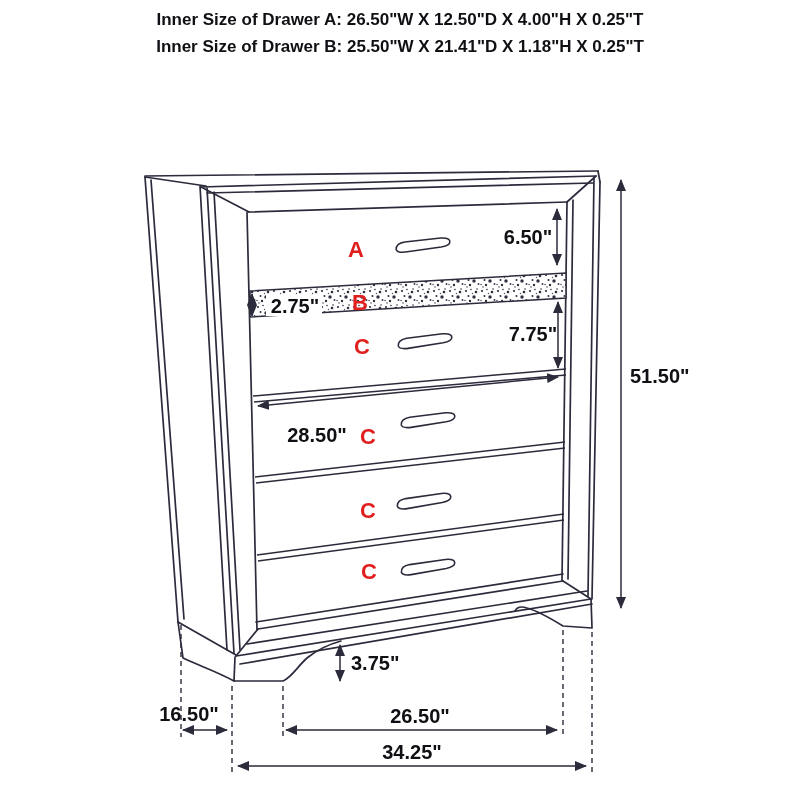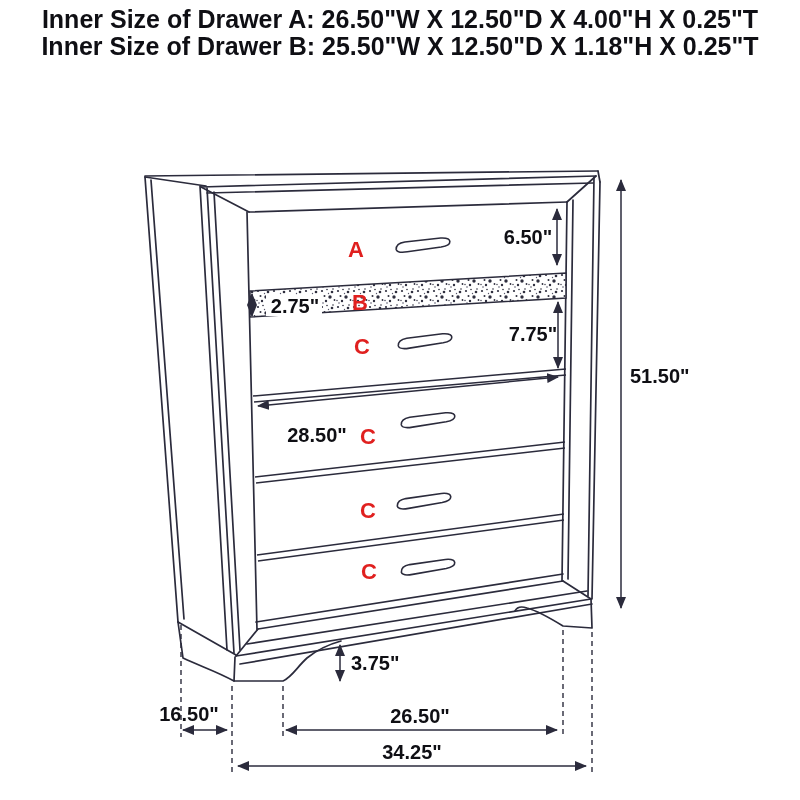--- a/index.html
+++ b/index.html
@@ -1,33 +1,33 @@
 <!DOCTYPE html>
 <html><head>
 <meta charset="utf-8">
 <style>
   html,body{margin:0;padding:0;background:#fff;}
   .stage{position:relative;width:800px;height:800px;background:#ffffff;overflow:hidden;
          font-family:"Liberation Sans",sans-serif;}
   .header{position:absolute;top:6px;left:0;width:800px;text-align:center;
-          font-weight:bold;font-size:25px;line-height:27px;color:#0f0f14;letter-spacing:0px;}
+          font-weight:bold;font-size:17px;line-height:27px;color:#0f0f14;letter-spacing:0px;}
   .header div{white-space:nowrap;}
   svg{position:absolute;top:0;left:0;}
   svg text{font-family:"Liberation Sans",sans-serif;font-weight:bold;fill:#0f0f14;}
   .dim{font-size:20px;}
   .redletter{font-size:22px;fill:#e0201f;}
 </style>
 </head>
 <body>
 
 <div class="stage">
 
   <div class="header">
     <div>Inner Size of Drawer A: 26.50"W X 12.50"D X 4.00"H X 0.25"T</div>
-    <div>Inner Size of Drawer B: 25.50"W X 12.50"D X 1.18"H X 0.25"T</div>
+    <div>Inner Size of Drawer B: 25.50"W X 21.41"D X 1.18"H X 0.25"T</div>
   </div>
 
   <svg width="800" height="800" viewBox="0 0 800 800">
     <defs>
       <marker id="ar" viewBox="0 0 12 10" refX="11" refY="5" markerWidth="12" markerHeight="10" markerUnits="userSpaceOnUse" orient="auto-start-reverse">
         <path d="M0,0 L12,5 L0,10 Z" fill="#2b2b3c"></path>
       </marker>
       <pattern id="glitter" width="16" height="16" patternUnits="userSpaceOnUse">
         <rect width="16" height="16" fill="#ffffff"></rect>
         <circle cx="2" cy="3" r="1.1" fill="#2e2e3e"></circle>

